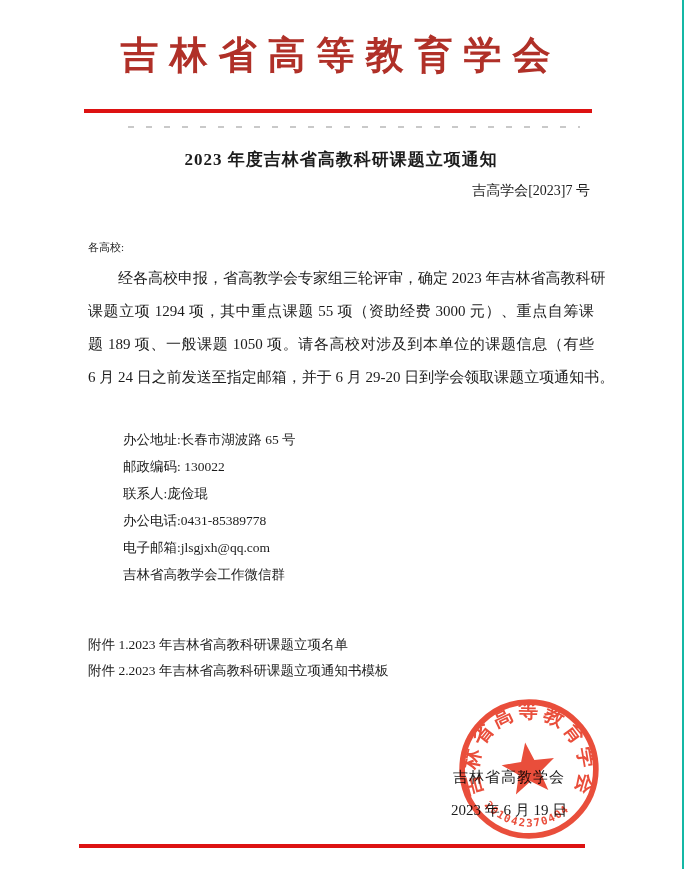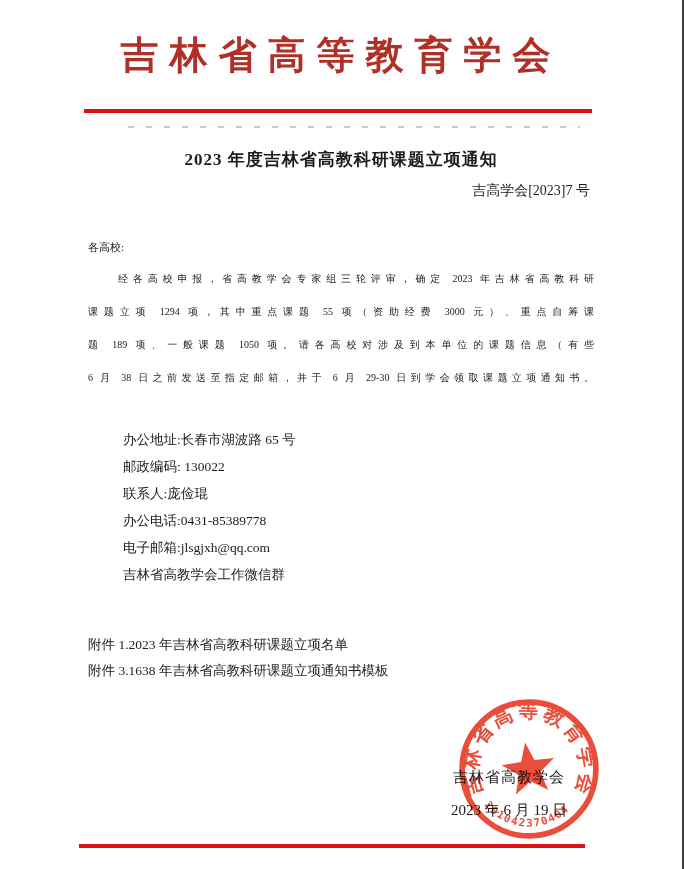--- a/index.html
+++ b/index.html
@@ -7,21 +7,21 @@
     --rule-red:#dd1212;
     --seal-red:#e8402c;
     --ink:#1c1c1c;
   }
   *{margin:0;padding:0;box-sizing:border-box;}
   html,body{background:#fff;}
   .page{
     position:relative;
     width:684px;height:869px;
     background:#ffffff;
-    border-right:2px solid #404040;
+    border-right:2px solid #14b8a6;
     overflow:hidden;
     font-family:"Liberation Serif","DejaVu Serif",serif;
     color:var(--ink);
   }
   .org-header{
     position:absolute;top:30px;left:0;width:100%;
     text-align:center;
     font-size:38px;
     font-weight:600;
     letter-spacing:11px;
@@ -45,21 +45,21 @@
   .doc-number{
     position:absolute;top:182px;right:92px;
     font-size:14px;
   }
   .salutation{
     position:absolute;top:240px;left:88px;
     font-size:11px;
   }
   .body-block{
     position:absolute;top:262px;left:88px;width:506px;
-    font-size:10px;
+    font-size:15px;
   }
   .body-line{
     height:33px;line-height:33px;
     text-align:justify;
     text-align-last:justify;
     white-space:nowrap;
   }
   .body-line.indent{padding-left:30px;}
   .contact-block{
     position:absolute;top:426px;left:88px;width:506px;
@@ -102,35 +102,35 @@
   <div class="notice-title">2023 年度吉林省高教科研课题立项通知</div>
 
   <div class="doc-number">吉高学会[2023]7 号</div>
 
   <div class="salutation">各高校:</div>
 
   <div class="body-block">
     <div class="body-line indent">经各高校申报，省高教学会专家组三轮评审，确定 2023 年吉林省高教科研</div>
     <div class="body-line">课题立项 1294 项，其中重点课题 55 项（资助经费 3000 元）、重点自筹课</div>
     <div class="body-line">题 189 项、一般课题 1050 项。请各高校对涉及到本单位的课题信息（有些</div>
-    <div class="body-line">6 月 38 日之前发送至指定邮箱，并于 6 月 29-30 日到学会领取课题立项通知书。</div>
+    <div class="body-line">6 月 24 日之前发送至指定邮箱，并于 6 月 29-20 日到学会领取课题立项通知书。</div>
   </div>
 
   <div class="contact-block">
     <div class="contact-line">办公地址:长春市湖波路 65 号</div>
     <div class="contact-line">邮政编码: 130022</div>
     <div class="contact-line">联系人:庞俭琨</div>
     <div class="contact-line">办公电话:0431-85389778</div>
     <div class="contact-line">电子邮箱:jlsgjxh@qq.com</div>
     <div class="contact-line">吉林省高教学会工作微信群</div>
   </div>
 
   <div class="attachments-block">
     <div class="attachment-line">附件 1.2023 年吉林省高教科研课题立项名单</div>
-    <div class="attachment-line">附件 3.1638 年吉林省高教科研课题立项通知书模板</div>
+    <div class="attachment-line">附件 2.2023 年吉林省高教科研课题立项通知书模板</div>
   </div>
 
   <div class="signature-block">
     <div class="signature-org">吉林省高教学会</div>
     <div class="signature-date">2023 年 6 月 19 日</div>
   </div>
 
   <svg class="seal" viewBox="0 0 140 140" xmlns="http://www.w3.org/2000/svg">
     <defs>
       <path id="ringPath" d="M 26.7 95 A 50 50 0 1 1 113.3 95" fill="none"></path>

